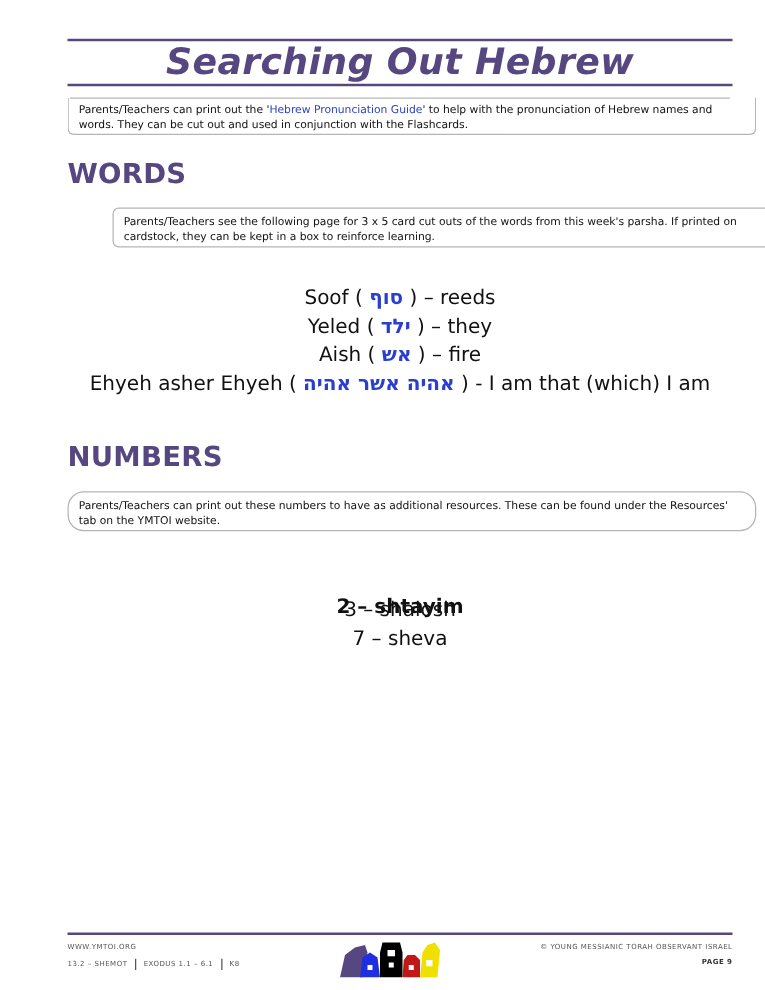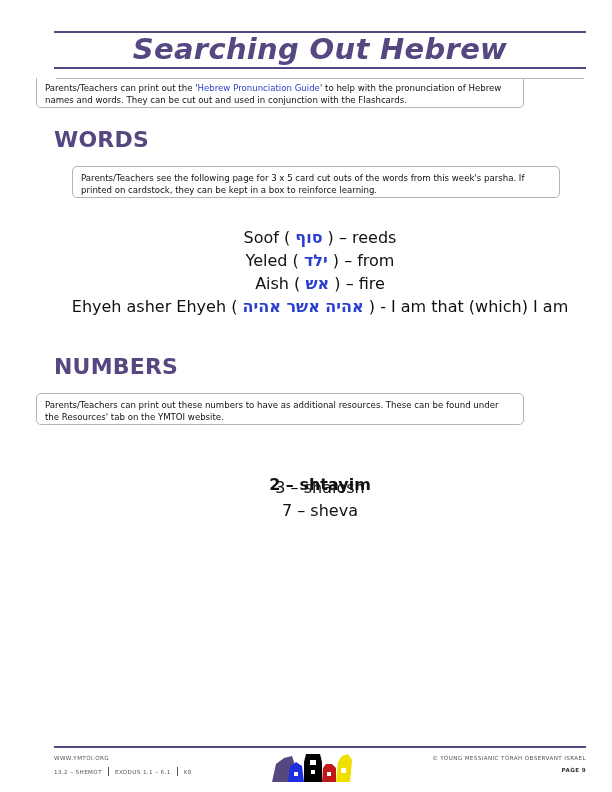--- a/index.html
+++ b/index.html
@@ -8,21 +8,21 @@
 
     .rule { position: absolute; left: 54px; width: 532px; height: 2px; background: #574780; }
     .title {
       position: absolute; left: 54px; width: 532px; top: 33px; height: 32px;
       text-align: center; font-family: "DejaVu Sans", sans-serif; font-weight: bold;
       font-size: 29px; color: #574780; letter-spacing: 0.3px; line-height: 32px; font-style: italic;
     }
     .gray-line { position: absolute; left: 56px; width: 528px; height: 1px; background: #b8b8b8; }
 
     .note-box {
-      position: absolute; left: 36px; width: 488px;
+      position: absolute; left: 54px; width: 551px;
       border: 1px solid #b5b5b5; border-radius: 5px;
       font-family: "DejaVu Sans", sans-serif; font-size: 8.6px; line-height: 12px;
       color: #111; padding: 5px 8px 4px 8px;
     }
     .note-box.first { border-top: none; border-radius: 0 0 5px 5px; }
     .link { color: #2c43c4; }
 
     .section-heading {
       position: absolute; left: 54px; font-family: "DejaVu Sans", sans-serif;
       font-weight: bold; font-size: 22px; color: #574780; letter-spacing: 0.2px;
@@ -61,35 +61,35 @@
 </div>
 
 <div class="center-line" style="top:231px;">
   <span>Soof (</span>
   <span class="heb" dir="rtl">סוף</span>
   <span>) – reeds</span>
 </div>
 <div class="center-line" style="top:254px;">
   <span>Yeled (</span>
   <span class="heb" dir="rtl">ילד</span>
-  <span>) – from</span>
+  <span>) – they</span>
 </div>
 <div class="center-line" style="top:277px;">
   <span>Aish (</span>
   <span class="heb" dir="rtl">אש</span>
   <span>) – fire</span>
 </div>
 <div class="center-line" style="top:300px;">
   <span>Ehyeh asher Ehyeh (</span>
   <span class="heb" dir="rtl">אהיה אשר אהיה</span>
   <span>) - I am that (which) I am</span>
 </div>
 
 <div class="section-heading" style="top:354px;">NUMBERS</div>
-<div class="note-box" style="top:393px; height:32px;">
+<div class="note-box" style="top:393px; height:32px;border-radius:13px;">
   <span>Parents/Teachers can print out these numbers to have as additional resources. These can be found under the Resources' tab on the YMTOI website.</span>
 </div>
 
 <div class="center-line" style="top:478px;font-weight:bold;">2 – shtayim</div>
 <div class="center-line" style="top:481px;">3 – shalosh</div>
 <div class="center-line" style="top:504px;">7 – sheva</div>
 
 <div class="footer-rule"></div>
 <div class="footer-text" style="left:54px; top:755px;">WWW.YMTOI.ORG</div>
 <div class="footer-text footer-nav" style="left:54px; top:767px;">

